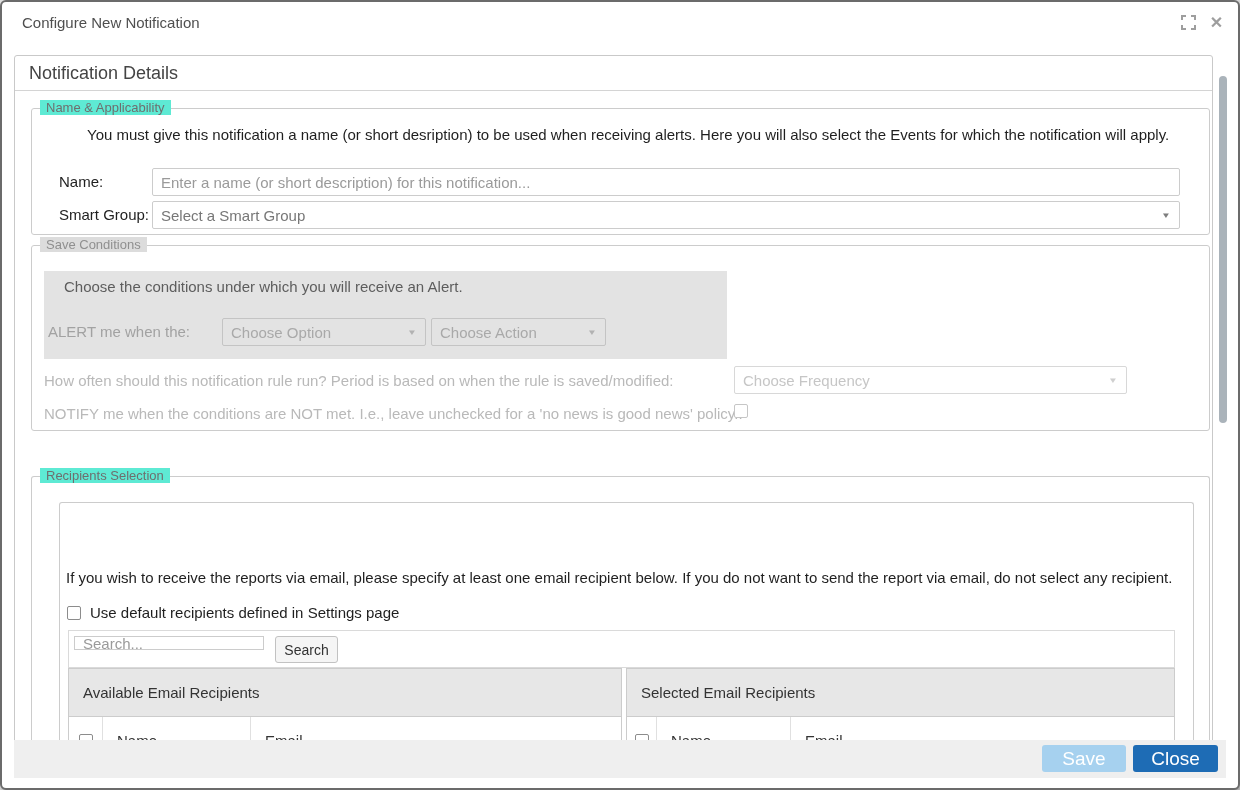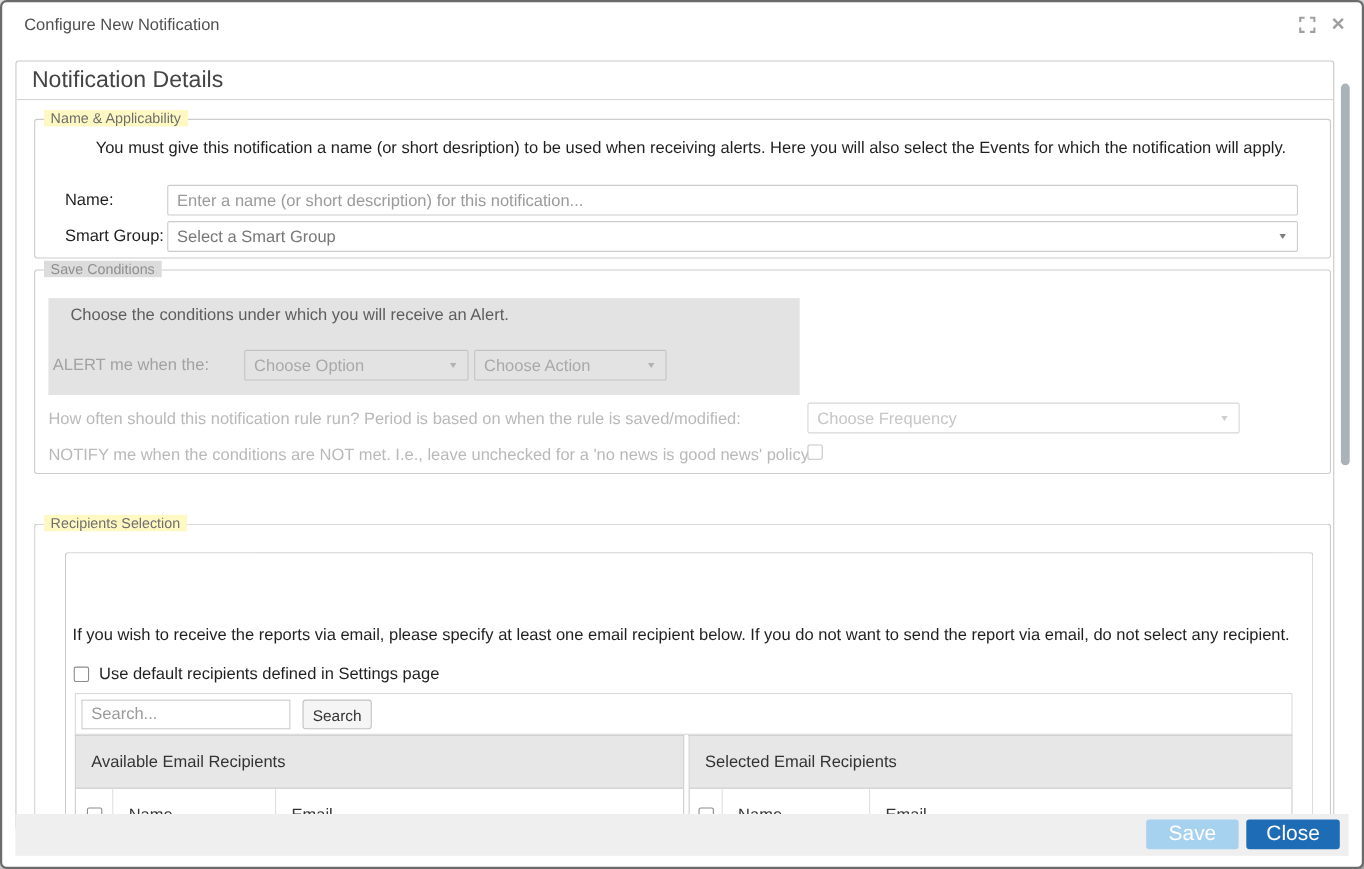--- a/index.html
+++ b/index.html
@@ -9,26 +9,26 @@
 
   
   .dlg-title { position:absolute; left:20px; top:12px; font-size:15px; color:#4f4f4f; }
   .win-controls { position:absolute; right:13px; top:12px; display:flex; gap:11px; align-items:center; }
   .win-btn { width:17px; height:17px; display:flex; align-items:center; justify-content:center; cursor:pointer; }
   .close-glyph { color:#9e9e9e; font-size:16px; font-weight:bold; line-height:1; }
 
   
   .panel { position:absolute; left:12px; top:53px; width:1199px; height:700px;
            border:1px solid #c9c9c9; border-radius:3px; overflow:hidden; background:#fff; }
-  .panel-header { height:35px; line-height:34px; padding-left:14px; font-size:21px; color:#444;
+  .panel-header { height:35px; line-height:34px; padding-left:14px; font-size:18px; color:#444;
                   border-bottom:1px solid #d4d4d4; }
 
   
   .fs { position:absolute; border:1px solid #ccc; border-radius:3px; }
-  .fs-legend { position:absolute; top:-9px; left:8px; background:#fef9c3; padding:0 6px; font-size:13px; color:#6e6e6e; }
+  .fs-legend { position:absolute; top:-9px; left:8px; background:#5eead4; padding:0 6px; font-size:13px; color:#6e6e6e; }
   .fs1 { left:16px; top:52px; width:1179px; height:127px; }
   .fs2 { left:16px; top:189px; width:1179px; height:186px; }
   .fs3 { left:16px; top:387px; width:1179px; height:330px; border-bottom:none;margin-top:33px; }
   .fs2 .fs-legend { background:#dcdcdc; color:#8f8f8f; }
 
   .fs1-desc { position:absolute; left:8px; top:17px; color:#1f1f1f;margin-left:47px; }
   .form-label { position:absolute; left:27px; color:#1f1f1f; line-height:28px; }
   .text-input { position:absolute; left:120px; width:1028px; height:28px; border:1px solid #ccc;
                 border-radius:2px; padding:0 8px; font:inherit; color:#333; background:#fff; }
   .text-input::placeholder { color:#9a9a9a; }
@@ -53,21 +53,21 @@
   .cb.disabled { border-color:#c6c6c6; }
   .cb-notify { position:absolute; left:702px; top:158px; }
 
   
   .rc-panel { position:absolute; left:27px; top:25px; width:1135px; height:320px;
               border:1px solid #ccc; border-top-left-radius:3px; border-top-right-radius:3px; border-bottom:none; }
   .rc-header { height:49px; line-height:48px; padding-left:20px; color:#444; border-bottom:1px solid #ccc; }
   .rc-desc { position:absolute; left:6px; top:66px; color:#1f1f1f; }
   .rc-default-row { position:absolute; left:7px; top:101px; display:flex; align-items:center; gap:9px; color:#1f1f1f; }
   .rc-toolbar { position:absolute; left:8px; top:127px; width:1107px; height:38px; border:1px solid #dadada; background:#fff; }
-  .search-input { position:absolute; left:5px; top:5px; width:190px; height:27px; border:1px solid #ccc;
+  .search-input { position:absolute; left:5px; top:5px; width:190px; height:14px; border:1px solid #ccc;
                   padding:4px 8px; font:inherit; color:#333; }
   .search-input::placeholder { color:#9a9a9a; }
   .search-btn { position:absolute; left:206px; top:5px; width:63px; height:27px; background:#f5f5f5;
                 border:1px solid #c2c2c2; border-radius:3px; font:inherit; font-size:14px; color:#333; cursor:pointer; }
 
   .grid { position:absolute; top:165px; border:1px solid #ccc; border-bottom:none; background:#fff; height:170px; overflow:hidden; }
   .grid-available { left:8px; width:554px; }
   .grid-selected { left:566px; width:549px; }
   .grid-titlebar { height:48px; line-height:47px; padding-left:14px; background:#e7e7e7;
                    border-bottom:1px solid #ccc; color:#333; }

